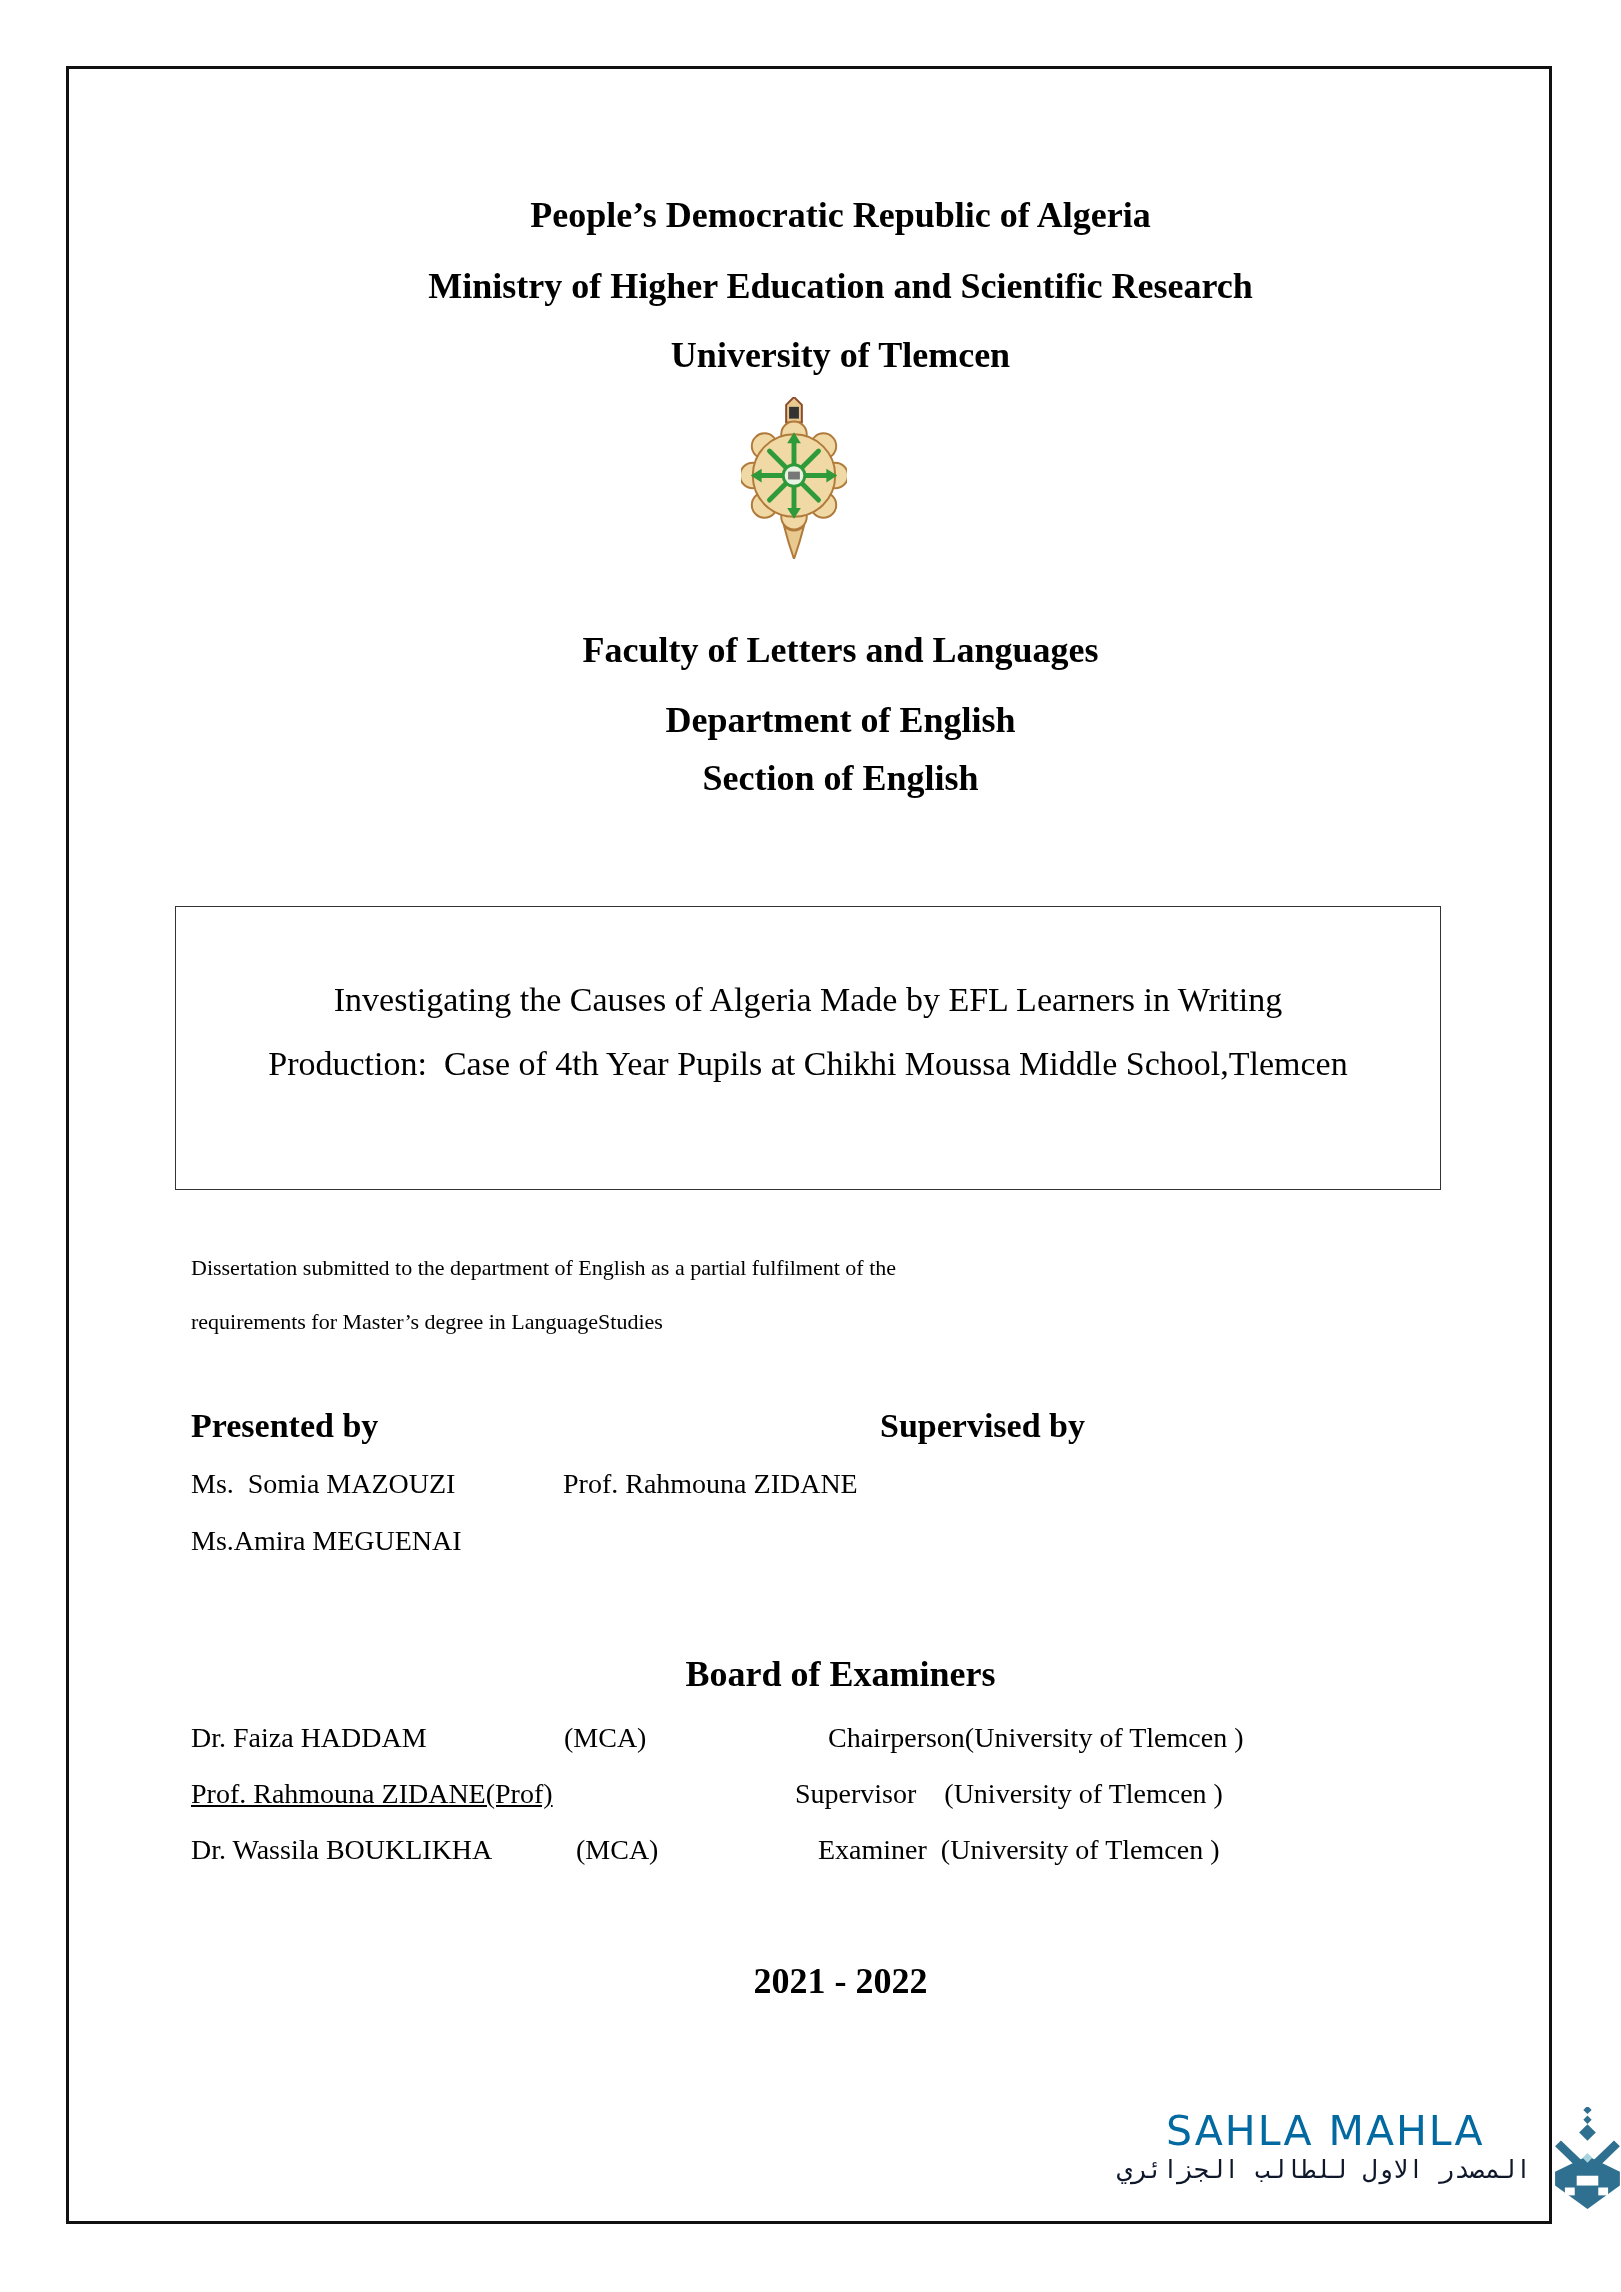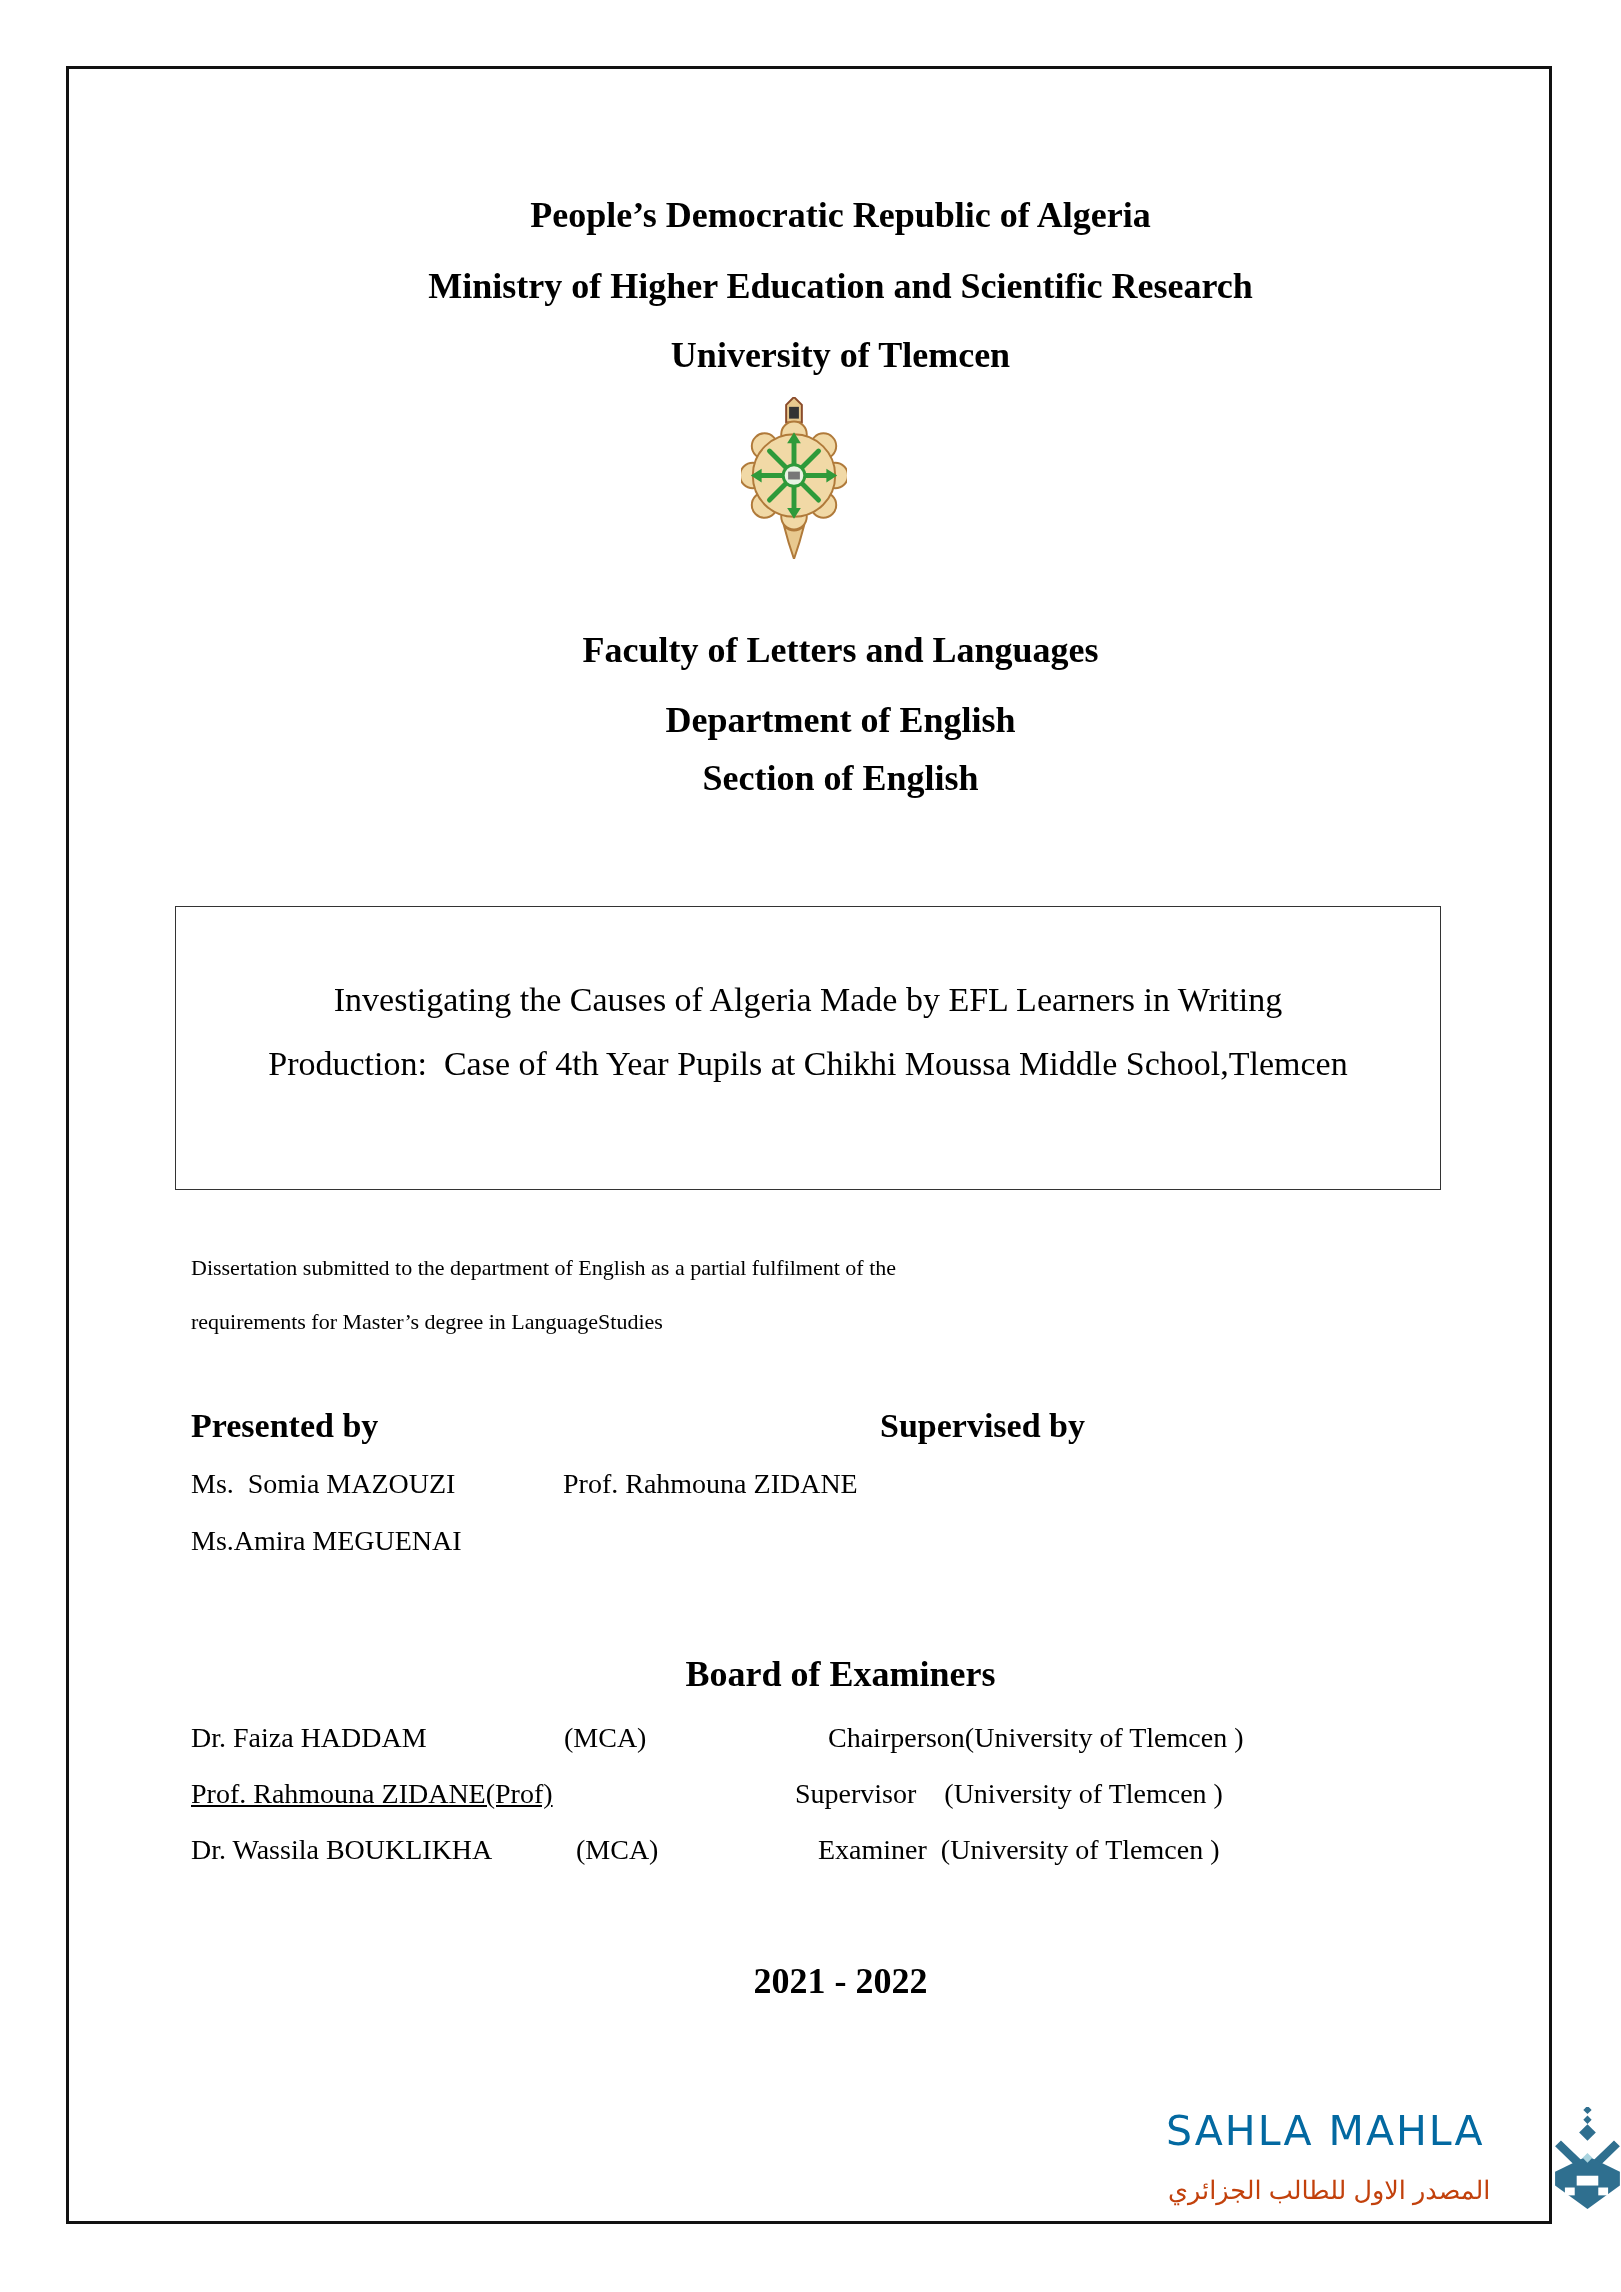--- a/index.html
+++ b/index.html
@@ -14,22 +14,22 @@
                  border: 1.5px solid #333; box-sizing: border-box; }
     .title-line { position: absolute; left: 0; width: 100%; text-align: center;
                   font-size: 34px; line-height: 41px; white-space: pre; }
     .body-text { font-size: 22px; line-height: 41px; }
     .label-bold { font-weight: bold; font-size: 34px; line-height: 41px; }
     .name { font-size: 28px; line-height: 35px; }
     .logo { position: absolute; left: 741px; top: 397px; width: 106px; height: 162px; }
     .watermark { position: absolute; left: 1166px; top: 2107px; width: 455px; height: 88px; }
     .wm-title { position: absolute; left: 0; top: 0; font-family: "DejaVu Sans", sans-serif;
                 font-size: 41px; font-weight: normal; letter-spacing: 2px; color: #0369a1; white-space: pre; }
-    .wm-sub { position: absolute; left: 2px; top: 47px; font-family: Liberation Sans, sans-serif;
-              font-size: 25.5px; color: #c2410c; direction: rtl; white-space: pre; width: 363px; text-align: left; margin-top: 21px; }
+    .wm-sub { position: absolute; left: 2px; top: 47px; font-family: Liberation Mono, monospace;
+              font-size: 25.5px; color: #0f172a; direction: rtl; white-space: pre; width: 363px; text-align: left; }
     .wm-icon { position: absolute; left: 1551px; top: 2107px; width: 71px; height: 108px; }
   </style>
 </head>
 <body>
 
 <div class="frame"></div>
 
 <div class="abs center h-bold" style="top:194px;">People’s Democratic Republic of Algeria</div>
 <div class="abs center h-bold" style="top:265px;">Ministry of Higher Education and Scientific Research</div>
 <div class="abs center h-bold" style="top:334px;">University of Tlemcen</div>

